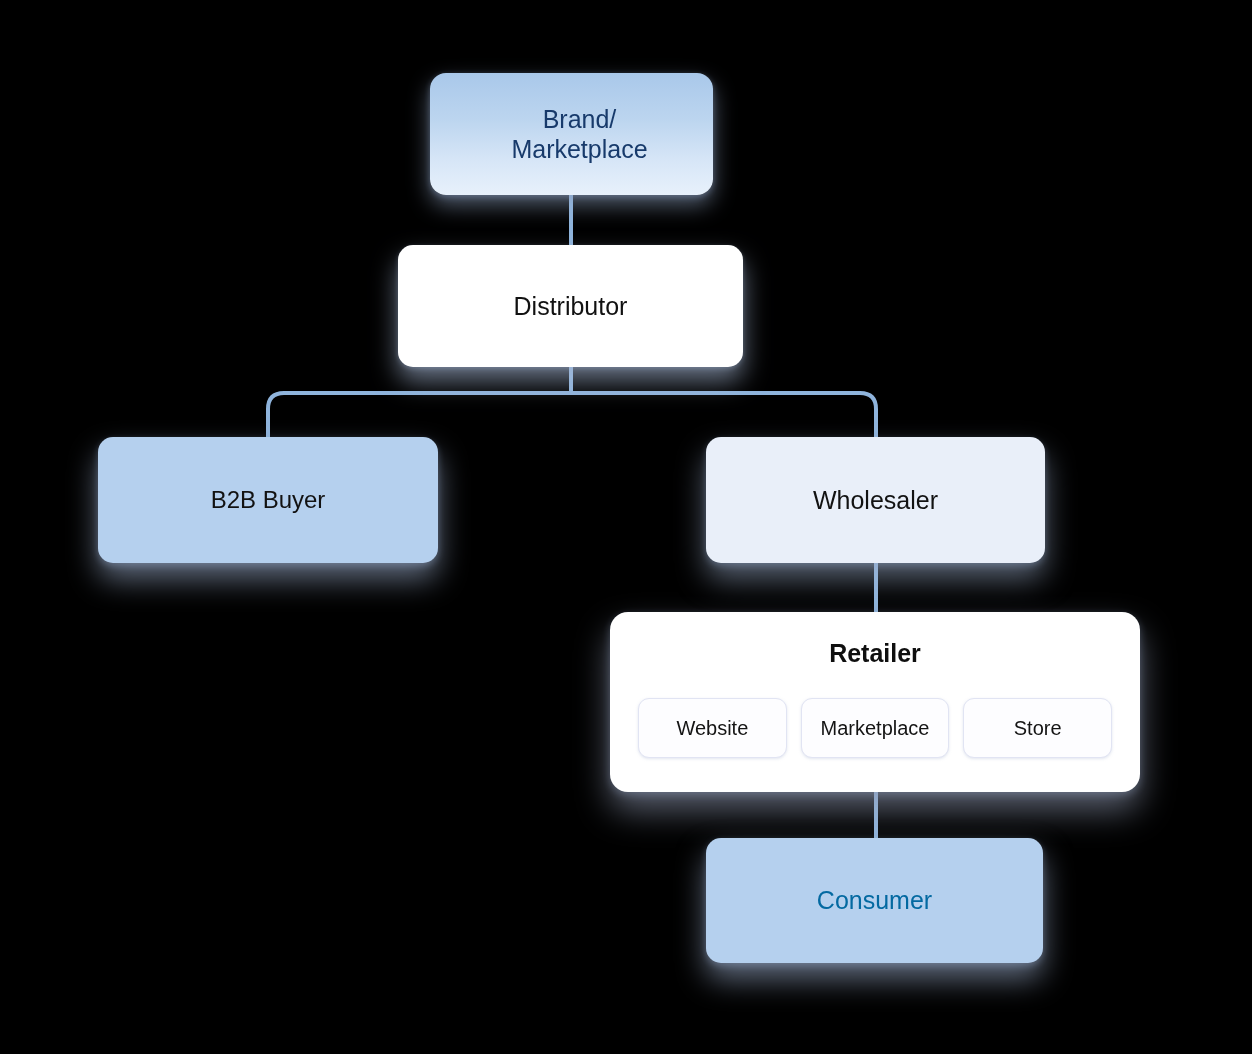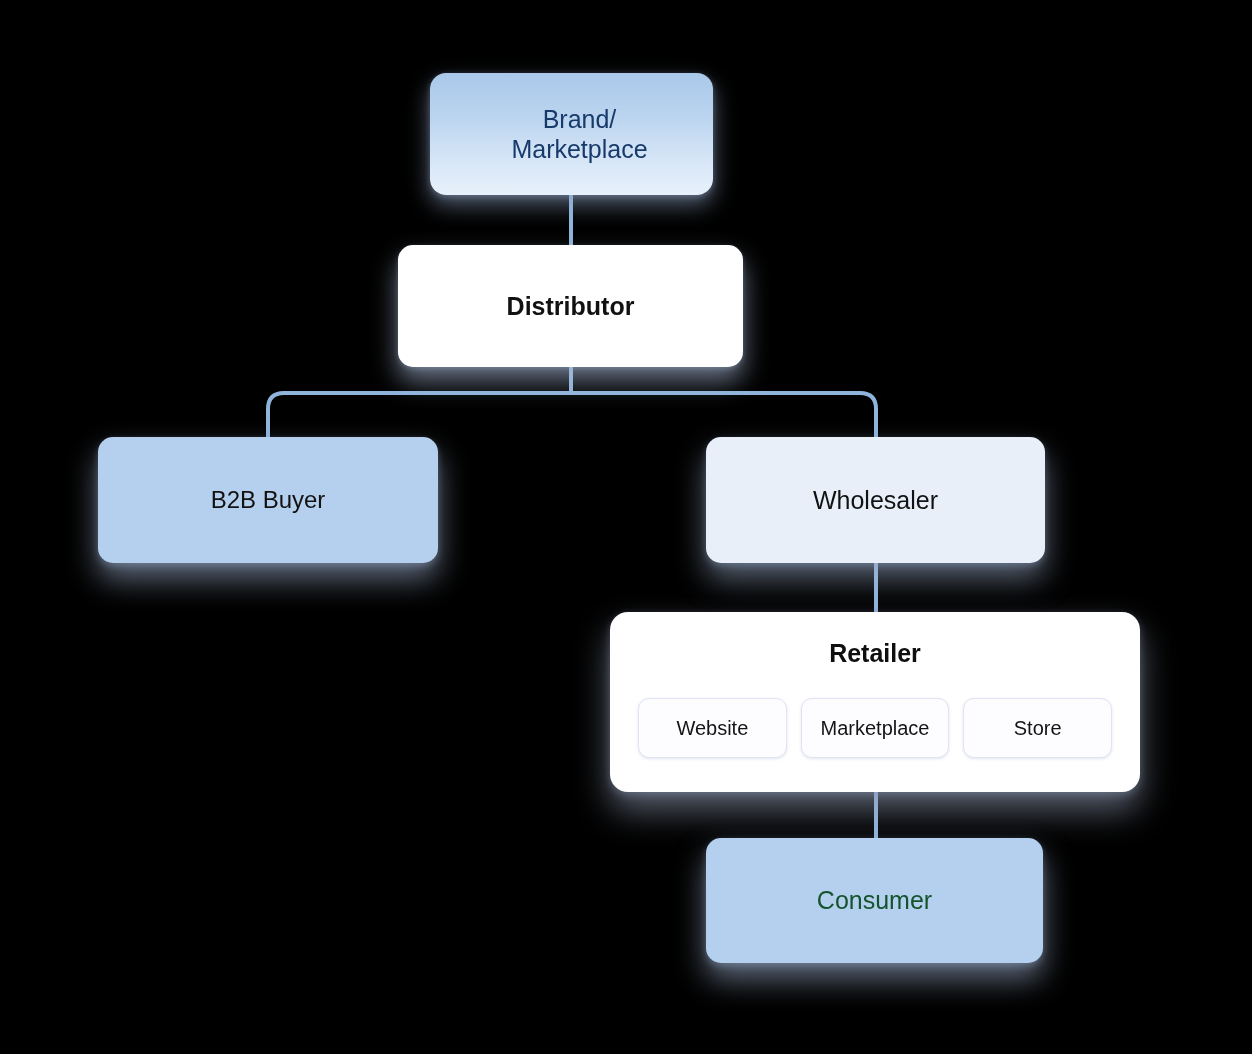--- a/index.html
+++ b/index.html
@@ -60,21 +60,20 @@
     left: 398px;
     top: 245px;
     width: 345px;
     height: 122px;
     background: #ffffff;
     color: #111111;
     font-size: 25px;
     border-radius: 15px;
     box-shadow: 0 14px 26px rgba(168,186,214,0.62),
                 0 2px 5px rgba(140,160,190,0.35);
-    font-weight: bold;
   }
 
   
   .node--b2b {
     left: 98px;
     top: 437px;
     width: 340px;
     height: 126px;
     background: #b5d0ee;
     color: #121212;
@@ -144,21 +143,21 @@
     box-shadow: 0 1px 3px rgba(170,180,210,0.35);
   }
 
   
   .node--consumer {
     left: 706px;
     top: 838px;
     width: 337px;
     height: 125px;
     background: #b5d0ee;
-    color: #14532d;
+    color: #0369a1;
     font-size: 25px;
     border-radius: 15px;
     box-shadow: 0 16px 30px rgba(160,178,208,0.60),
                 0 3px 7px rgba(130,150,185,0.40);
   }
 </style>
 </head>
 <body>
 
 <div id="canvas">

